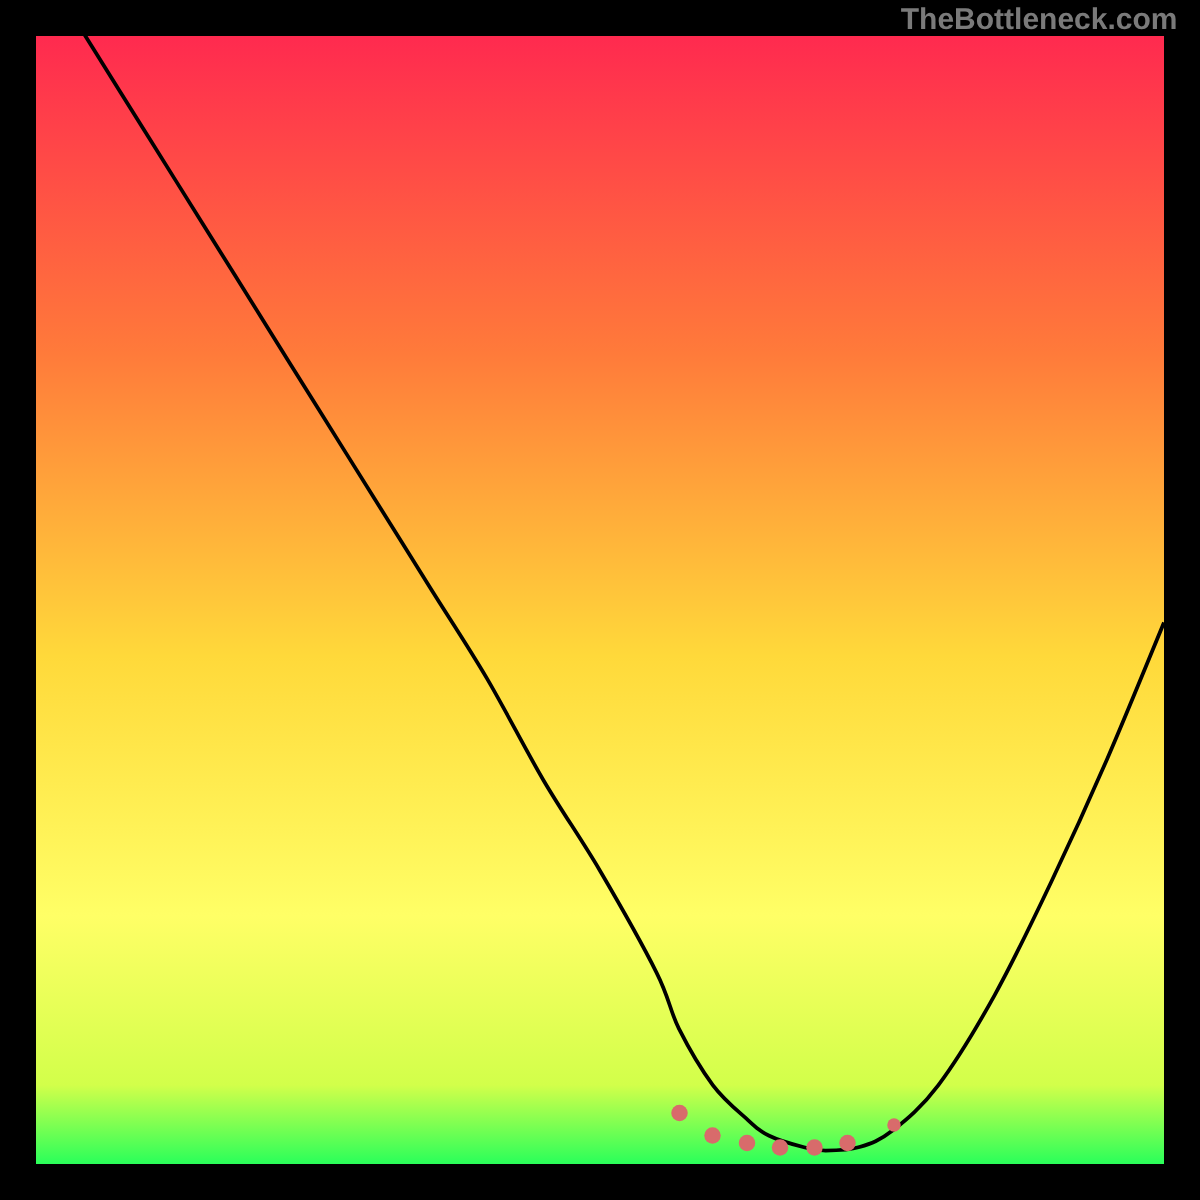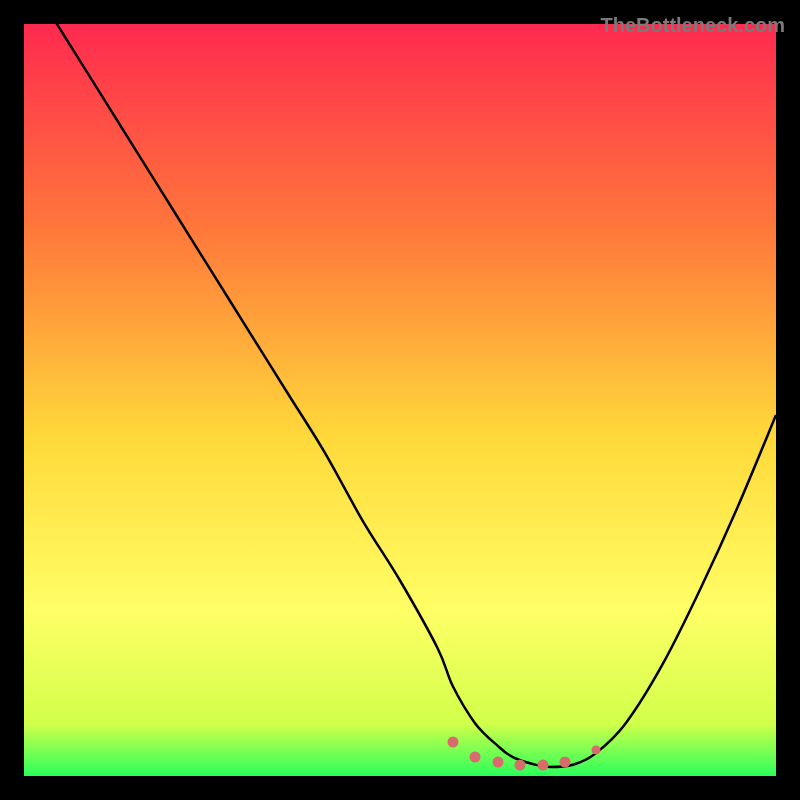--- a/index.html
+++ b/index.html
@@ -6,21 +6,21 @@
   body {
     width: 800px;
     height: 800px;
     background: #000;
     position: relative;
     font-family: Arial, sans-serif;
     overflow: hidden;
   }
   .watermark {
     position: absolute;
-    top: 14px;
+    top: 2px;
     right: 15px;
     color: #7a7a7a;
     font-size: 20px;
     font-weight: bold;
     z-index: 10;
   }
   .plot-area {
     position: absolute;
     left: 24px;
     top: 24px;

